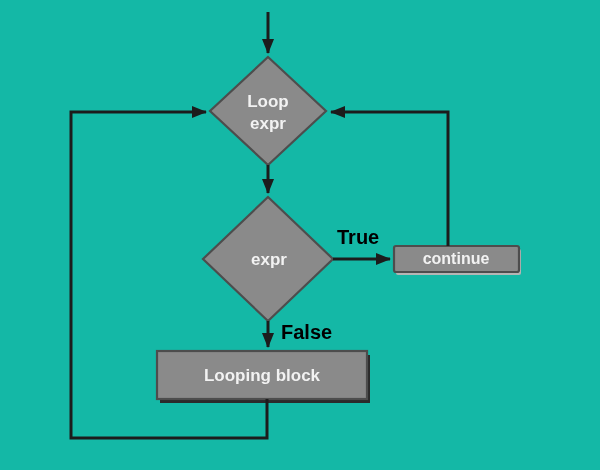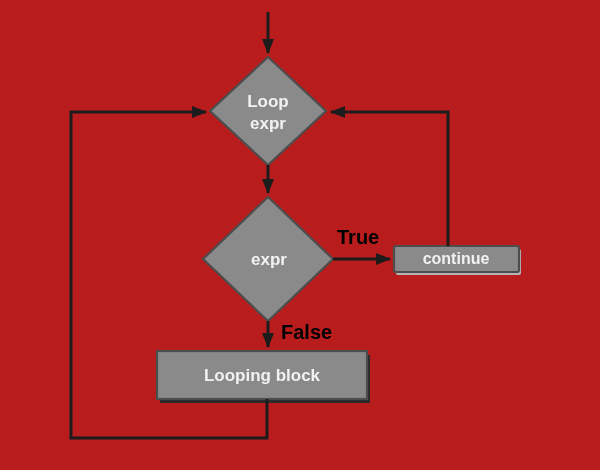--- a/index.html
+++ b/index.html
@@ -4,21 +4,21 @@
 <style>
   html, body {
     margin: 0;
     padding: 0;
     background: #ffffff;
   }
   #canvas {
     position: relative;
     width: 600px;
     height: 470px;
-    background: #b91c1c;
+    background: #14b8a6;
     font-family: "Liberation Sans", sans-serif;
     overflow: hidden;
     text-decoration: underline;
   }
   svg { display: block; }
   .connector {
     fill: none;
     stroke: #1c1c1c;
     stroke-width: 3;
   }

